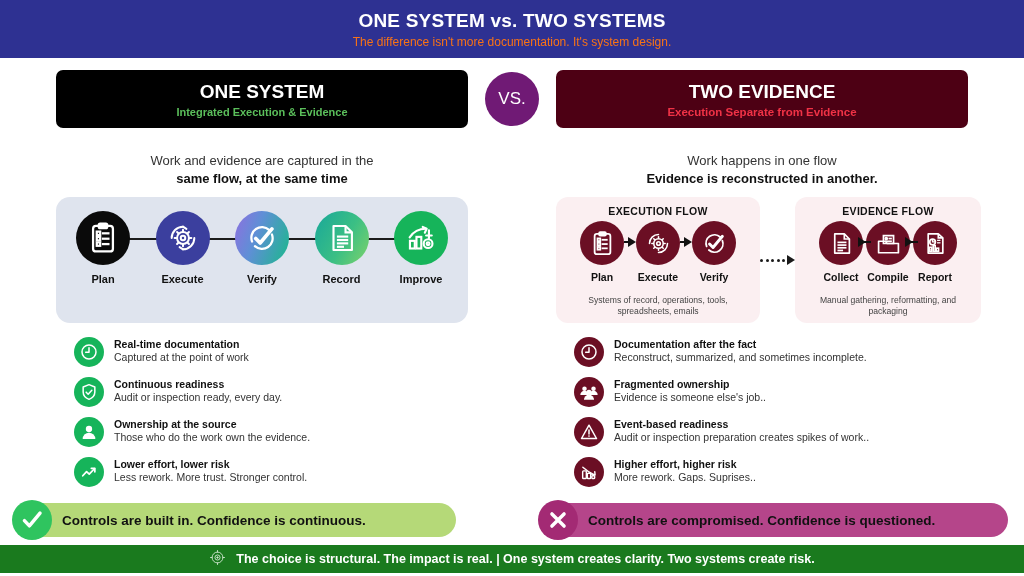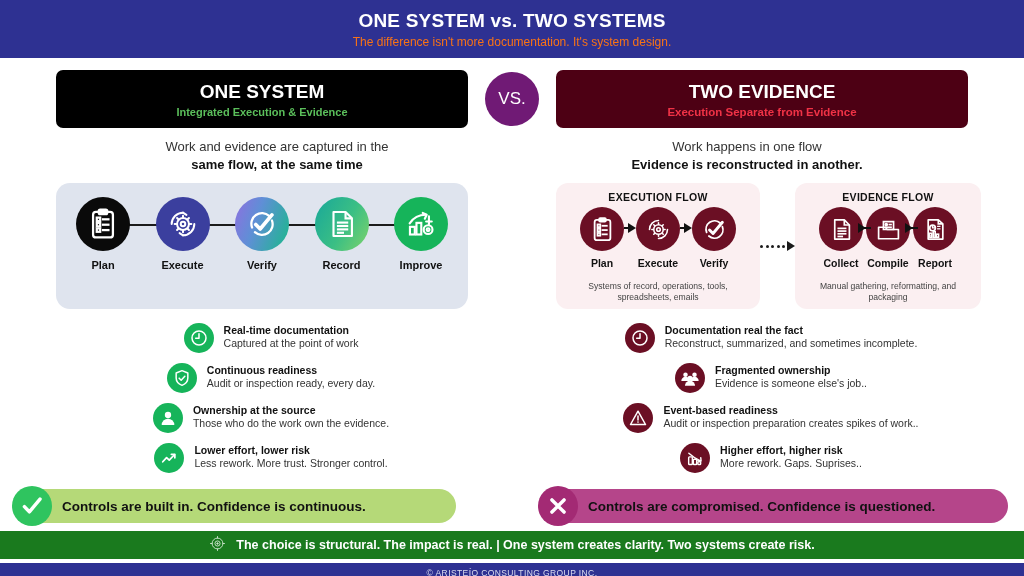--- a/index.html
+++ b/index.html
@@ -57,21 +57,21 @@
     width:54px; height:54px;
     border-radius:50%;
     background:#701a75;
     color:#fff;
     display:flex; align-items:center; justify-content:center;
     font-size:17px; font-weight:normal;
     z-index:5;
   }
 
   
-  .caption-row { display:flex; padding:0 71px; margin-top:10px; justify-content:space-between; }
+  .caption-row { display:flex; padding:0 56px; margin-top:24px; justify-content:space-between; }
   .caption { width:412px; text-align:center; line-height:1.35; }
   .caption .l1 { font-size:13px; color:#333; display:block; }
   .caption .l2 { font-size:13px; color:#111; font-weight:bold; display:block; }
 
   
   .columns { display:flex; padding:0 56px; margin-top:10px; justify-content:space-between; }
   .col { width:412px; }
 
   
   .flow-panel-left {
@@ -148,21 +148,21 @@
   .gap-arrow .dots i { width:3px; height:3px; background:#1b1b1b; border-radius:50%; display:block; }
   .gap-arrow .head {
     margin-left:2px;
     border-left:8px solid #1b1b1b;
     border-top:5px solid transparent;
     border-bottom:5px solid transparent;
   }
 
   
   .bullets { margin-top:14px; padding-left:18px; }
-  .bullet { display:flex; align-items:flex-start; gap:10px; margin-bottom:10px;justify-content:center; }
+  .bullet { display:flex; align-items:flex-start; gap:10px; margin-bottom:10px; }
   .bullet-icon {
     width:30px; height:30px; border-radius:50%;
     flex:0 0 30px;
     display:flex; align-items:center; justify-content:center;
   }
   .bullet-icon svg { width:20px; height:20px; }
   .ic-green { background:#16b45a; }
   .ic-red { background:#6b0f24; }
   .bullet-text { padding-top:1px; }
   .bullet-title { font-size:10.5px; font-weight:bold; color:#111; line-height:1.25; }
@@ -474,21 +474,21 @@
 
     <div class="bullets">
       <div class="bullet">
         <div class="bullet-icon ic-red">
           <svg viewBox="0 0 24 24" fill="none" stroke="#fff" stroke-width="1.8">
               <circle cx="12" cy="12" r="8.4"></circle>
               <path d="M12 7v5.3H8" stroke-linecap="round" stroke-linejoin="round"></path>
             </svg>
         </div>
         <div class="bullet-text">
-          <div class="bullet-title">Documentation real the fact</div>
+          <div class="bullet-title">Documentation after the fact</div>
           <div class="bullet-desc">Reconstruct, summarized, and sometimes incomplete.</div>
         </div>
       </div>
       <div class="bullet">
         <div class="bullet-icon ic-red">
           <svg viewBox="0 0 24 24" fill="#fff">
               <circle cx="6.6" cy="8" r="2.7"></circle>
               <circle cx="17.4" cy="8" r="2.7"></circle>
               <path d="M1.6 15.6a5 5 0 0 1 10 0z"></path>
               <path d="M12.4 15.6a5 5 0 0 1 10 0z"></path>

